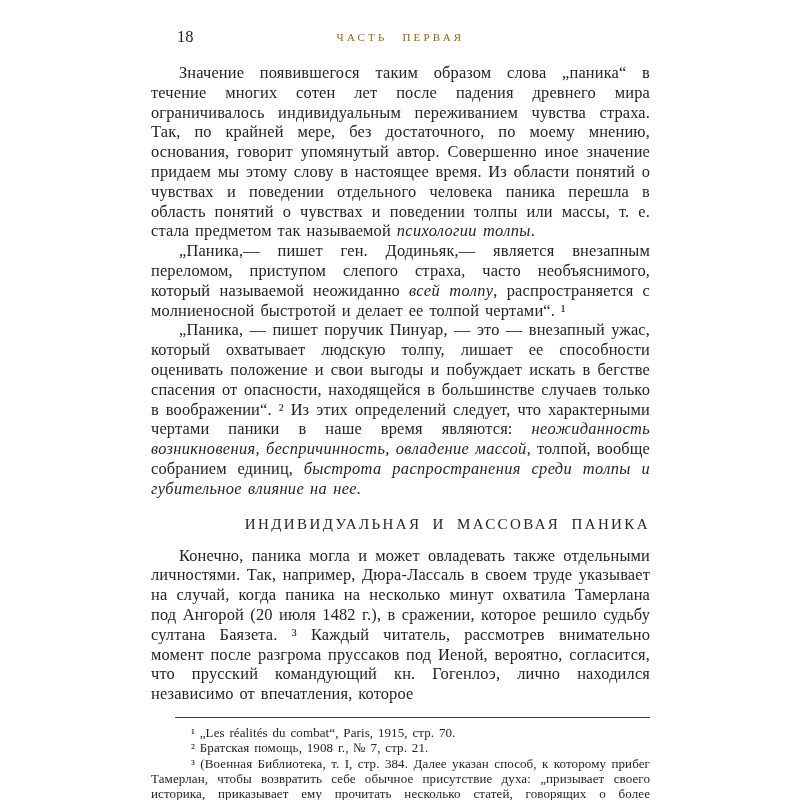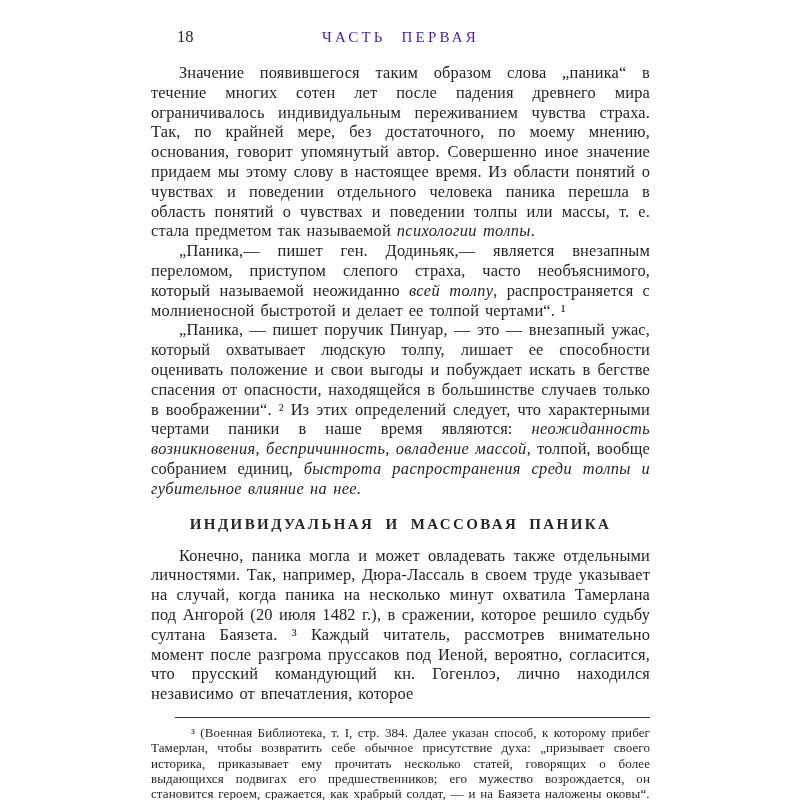--- a/index.html
+++ b/index.html
@@ -27,45 +27,45 @@
     margin-bottom: 17px;
   }
   .page-num {
     position: absolute;
     left: 26px; top: 0;
     font-size: 16.5px;
     line-height: 18px;
   }
   .running-head {
     text-align: center;
-    font-size: 15px;
+    font-size: 11px;
     line-height: 18px;
     letter-spacing: 3.2px;
     word-spacing: 9px;
-    color: #4c1d95;
+    color: #a16207;
   }
   .body-par {
     margin: 0;
     font-size: 16.4px;
     line-height: 19.8px;
     text-align: justify;
     text-indent: 28px;
     word-spacing: 1.6px;
     letter-spacing: 0.15px;
   }
   .body-par i {
     letter-spacing: 0.35px;
   }
   .section-heading {
     margin: 17px 0 13px 0;
-    font-weight: bold;
+    font-weight: normal;
     font-size: 15px;
     letter-spacing: 2.4px;
     word-spacing: 5px;
-    text-align: center;
+    text-align: right;
     color: #262626;
   }
   .footnotes {
     margin-top: 13px;
   }
   .fn-rule {
     border: 0;
     border-top: 1.2px solid #3c3c3c;
     margin: 0 0 7px 24px;
   }
@@ -95,17 +95,19 @@
     <p class="body-par"><span>„Паника,— пишет ген. Додиньяк,— является внезапным переломом, приступом слепого страха, часто необъяснимого, который называемой неожиданно </span><i>всей толпу</i><span>, распространяется с молниеносной быстротой и делает ее толпой чертами“. ¹</span></p>
 
     <p class="body-par"><span>„Паника, — пишет поручик Пинуар, — это — внезапный ужас, который охватывает людскую толпу, лишает ее способности оценивать положение и свои выгоды и побуждает искать в бегстве спасения от опасности, находящейся в большинстве случаев только в воображении“. ² Из этих определений следует, что характерными чертами паники в наше время являются: </span><i>неожиданность возникновения, беспричинность, овладение массой</i><span>, толпой, вообще собранием единиц, </span><i>быстрота распространения среди толпы и губительное влияние на нее.</i></p>
 
     <h2 class="section-heading">ИНДИВИДУАЛЬНАЯ И МАССОВАЯ ПАНИКА</h2>
 
     <p class="body-par"><span>Конечно, паника могла и может овладевать также отдельными личностями. Так, например, Дюра-Лассаль в своем труде указывает на случай, когда паника на несколько минут охватила Тамерлана под Ангорой (20 июля 1482 г.), в сражении, которое решило судьбу султана Баязета. ³ Каждый читатель, рассмотрев внимательно момент после разгрома пруссаков под Иеной, вероятно, согласится, что прусский командующий кн. Гогенлоэ, лично находился независимо от впечатления, которое</span></p>
 
     <div class="footnotes">
       <hr class="fn-rule">
+      <p class="fn"><span>¹ „Les réalités du combat“, Paris, 1915, стр. 70.</span></p>
+      <p class="fn"><span>² Братская помощь, 1908 г., № 7, стр. 21.</span></p>
       <p class="fn"><span>³ (Военная Библиотека, т. I, стр. 384. Далее указан способ, к которому прибег Тамерлан, чтобы возвратить себе обычное присутствие духа: „призывает своего историка, приказывает ему прочитать несколько статей, говорящих о более выдающихся подвигах его предшественников; его мужество возрождается, он становится героем, сражается, как храбрый солдат, — и на Баязета наложены оковы“.</span></p>
     </div>
 
   </div>
 </div>
 
 </body></html>

